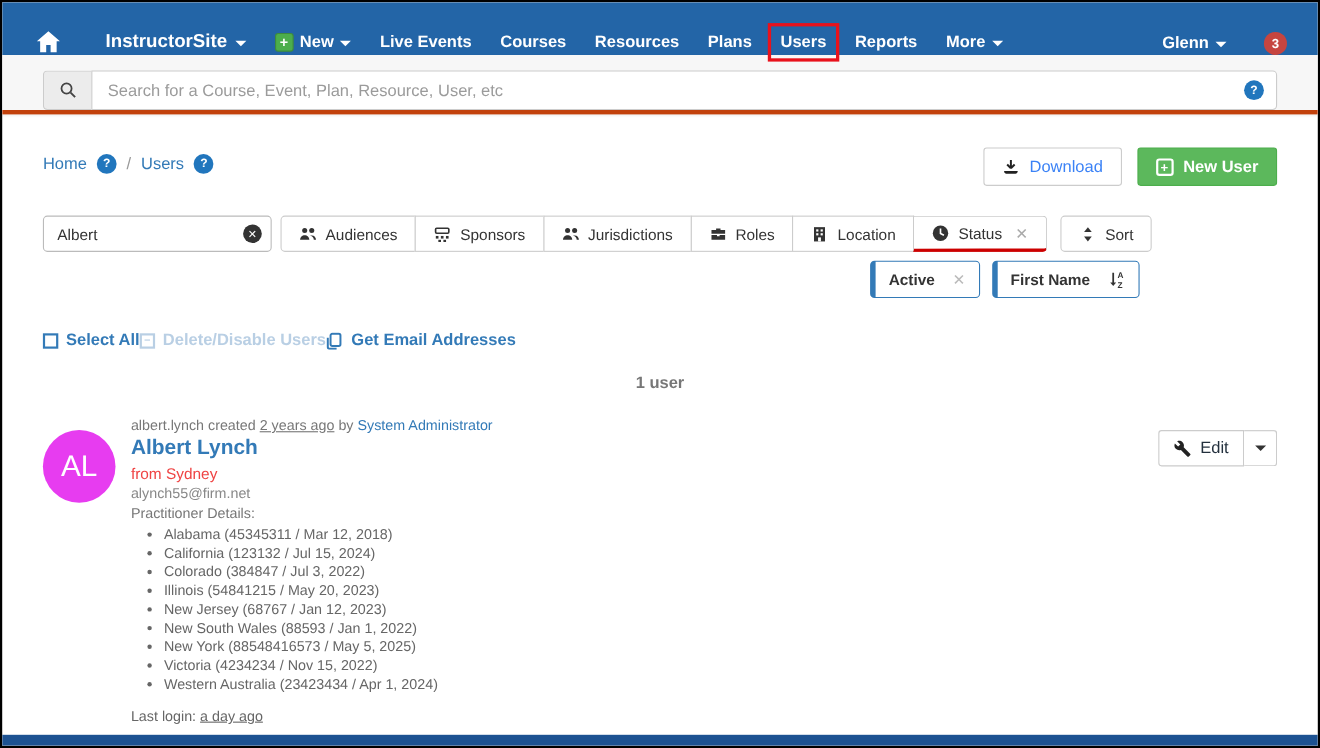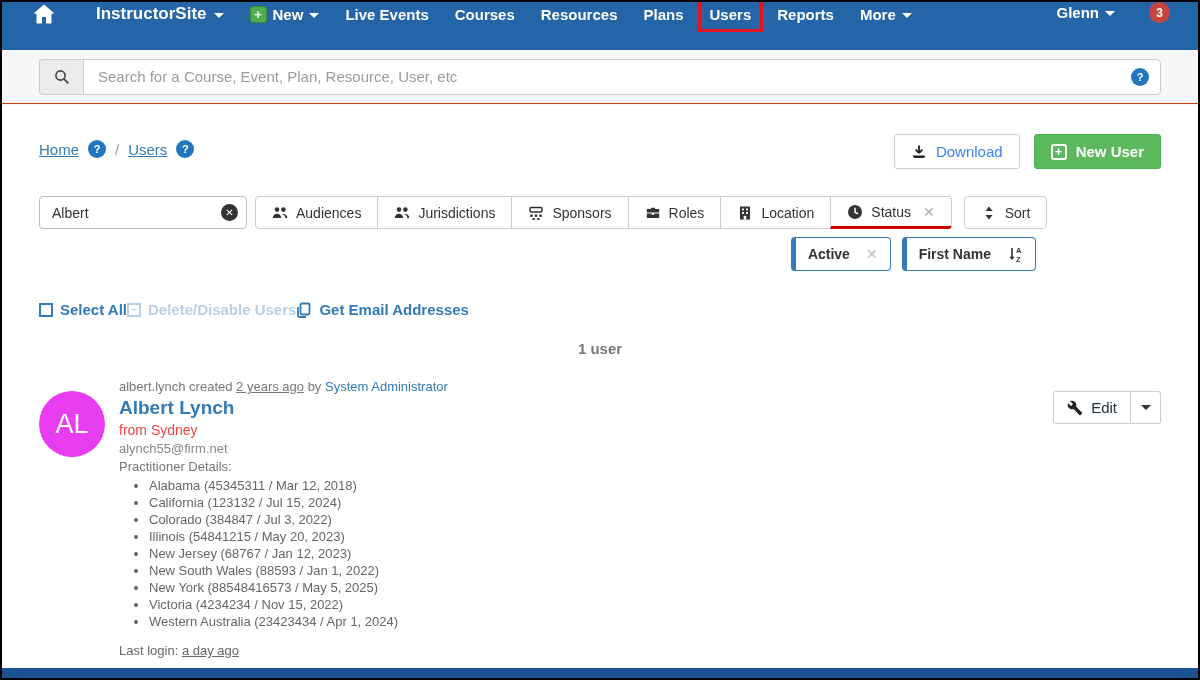--- a/index.html
+++ b/index.html
@@ -1,45 +1,45 @@
 <!DOCTYPE html>
 <html><head>
 <meta charset="utf-8">
 <style>
   * { box-sizing: border-box; margin: 0; padding: 0; }
   html,body { width:1200px; height:680px; }
   body { font-family: "Liberation Sans", sans-serif; background:#fff; }
   .screen { position:relative; width:1200px; height:680px; border:2px solid #000; background:#fff; overflow:hidden; }
 
   
-  .navbar { height:48px; background:#2365a7; display:flex; align-items:flex-start; padding:0 28px 0 30px; color:#fff; }
+  .navbar { height:48px; background:#2365a7; display:flex; align-items:flex-end; padding:0 28px 0 30px; color:#fff; }
   .nav-left { display:flex; align-items:center; gap:26px; flex:1; }
   .home-icon { width:24px; height:24px; display:inline-flex; cursor:pointer; margin-right:14px; }
   .brand { font-size:17px; font-weight:bold; display:flex; align-items:center; gap:7px; cursor:pointer; }
   .caret { width:0; height:0; border-left:5px solid transparent; border-right:5px solid transparent; border-top:5px solid #fff; display:inline-block; margin-top:2px; }
   .nav-item { font-size:15px; font-weight:bold; cursor:pointer; display:flex; align-items:center; gap:6px; position:relative; white-space:nowrap; }
   .plusbox { width:17px; height:17px; background:#4cae4c; border:1px solid #3d8b3d; border-radius:3px; color:#fff; font-size:13px; font-weight:bold; display:inline-flex; align-items:center; justify-content:center; line-height:1; }
   .annotation { position:absolute; top:-9px; bottom:-9px; left:-12px; right:-12px; border:3px solid #e8121c; pointer-events:none; }
   .nav-right { display:flex; align-items:center; gap:34px; }
   .badge { width:21px; height:21px; border-radius:50%; background:#c64540; color:#fff; font-size:12px; font-weight:bold; display:flex; align-items:center; justify-content:center; cursor:pointer; }
 
   
-  .searchbar { height:54px; background:#f7f7f7; border-bottom:1px solid #c2410c; display:flex; align-items:center; padding:0 37px; box-shadow:0 1px 2px rgba(0,0,0,.06); }
+  .searchbar { height:54px; background:#f7f7f7; border-bottom:4px solid #c2410c; display:flex; align-items:flex-end; padding:0 37px; box-shadow:0 1px 2px rgba(0,0,0,.06); }
   .search-group { display:flex; align-items:center; width:100%; position:relative; }
   .search-btn { width:44px; height:36px; background:#ececec; border:1px solid #ccc; border-right:none; border-radius:4px 0 0 4px; display:flex; align-items:center; justify-content:center; cursor:pointer; }
   .search-input { flex:1; height:36px; border:1px solid #ccc; border-radius:0 4px 4px 0; padding:0 40px 0 14px; font-size:15px; color:#555; background:#fff; outline:none; font-family:"Liberation Sans",sans-serif; }
   .search-input::placeholder { color:#9b9b9b; }
   .help-circle { width:18px; height:18px; border-radius:50%; background:#2176bd; color:#fff; font-size:11px; font-weight:bold; display:inline-flex; align-items:center; justify-content:center; cursor:pointer; flex:none; }
   .search-help { position:absolute; right:12px; top:9px; }
 
   
   .main { padding:30px 37px 0 37px; }
   .crumb-row { display:flex; align-items:flex-start; justify-content:space-between; height:46px; }
   .breadcrumb { display:flex; align-items:center; gap:9px; margin-top:6px; font-size:15px; }
-  .crumb-link { color:#337ab7; cursor:pointer;text-decoration:underline; }
+  .crumb-link { color:#337ab7; cursor:pointer; }
   .crumb-sep { color:#999; }
   .toolbar { display:flex; gap:14px; }
   .btn { display:inline-flex; align-items:center; gap:9px; border:1px solid #ccc; background:#fff; border-radius:3px; font-size:15px; color:#3b82f6; padding:8px 16px; cursor:pointer; font-family:"Liberation Sans",sans-serif; }
   .btn-green { background:#5cb85c; border-color:#4cae4c; color:#fff; font-weight:bold; }
   .plus-outline { width:16px; height:16px; border:2px solid #fff; border-radius:3px; display:inline-flex; align-items:center; justify-content:center; font-size:12px; font-weight:bold; line-height:1; }
 
   
   .filter-row { display:flex; margin-top:16px; }
   .filter-input-wrap { position:relative; width:208px; margin-right:8px; }
   .filter-input { width:100%; height:33px; border:1px solid #bbb; border-radius:4px; padding:0 32px 0 12px; font-size:14px; color:#333; outline:none; font-family:"Liberation Sans",sans-serif; }
@@ -190,37 +190,37 @@
           <svg class="ficon" viewBox="0 0 16 16">
               <circle cx="5" cy="4.6" r="2.3" fill="#333"></circle>
               <circle cx="11.4" cy="4.6" r="2.3" fill="#333"></circle>
               <path d="M.8 13c0-2.4 1.9-4.2 4.2-4.2S9.2 10.6 9.2 13z" fill="#333"></path>
               <path d="M9.6 9.1c2.1.2 3.7 1.9 3.7 3.9h2c0-2.2-1.6-4-3.7-4z" fill="#333"></path>
             </svg>
           <span>Audiences</span>
         </button>
         <button class="fbtn">
           <svg class="ficon" viewBox="0 0 16 16">
-              <circle cx="5" cy="4.6" r="2.3" fill="#333"></circle>
-              <circle cx="11.4" cy="4.6" r="2.3" fill="#333"></circle>
-              <path d="M.8 13c0-2.4 1.9-4.2 4.2-4.2S9.2 10.6 9.2 13z" fill="#333"></path>
-              <path d="M9.6 9.1c2.1.2 3.7 1.9 3.7 3.9h2c0-2.2-1.6-4-3.7-4z" fill="#333"></path>
-            </svg>
-          <span>Jurisdictions</span>
-        </button>
-        <button class="fbtn">
-          <svg class="ficon" viewBox="0 0 16 16">
               <rect x="2" y="2.5" width="12" height="4.5" rx="1" fill="none" stroke="#333" stroke-width="1.5"></rect>
               <rect x="2.2" y="9.5" width="2.4" height="2.4" fill="#333"></rect>
               <rect x="6.8" y="9.5" width="2.4" height="2.4" fill="#333"></rect>
               <rect x="11.4" y="9.5" width="2.4" height="2.4" fill="#333"></rect>
               <rect x="4.5" y="13" width="2.4" height="2" fill="#333"></rect>
               <rect x="9.1" y="13" width="2.4" height="2" fill="#333"></rect>
             </svg>
           <span>Sponsors</span>
+        </button>
+        <button class="fbtn">
+          <svg class="ficon" viewBox="0 0 16 16">
+              <circle cx="5" cy="4.6" r="2.3" fill="#333"></circle>
+              <circle cx="11.4" cy="4.6" r="2.3" fill="#333"></circle>
+              <path d="M.8 13c0-2.4 1.9-4.2 4.2-4.2S9.2 10.6 9.2 13z" fill="#333"></path>
+              <path d="M9.6 9.1c2.1.2 3.7 1.9 3.7 3.9h2c0-2.2-1.6-4-3.7-4z" fill="#333"></path>
+            </svg>
+          <span>Jurisdictions</span>
         </button>
         <button class="fbtn">
           <svg class="ficon" viewBox="0 0 16 16">
               <path d="M6 4V2.8h4V4h4.2v3.6H1.8V4z" fill="#333"></path>
               <path d="M1.8 8.6h5v1.2h2.4V8.6h5V13H1.8z" fill="#333"></path>
             </svg>
           <span>Roles</span>
         </button>
         <button class="fbtn">
           <svg class="ficon" viewBox="0 0 16 16">

